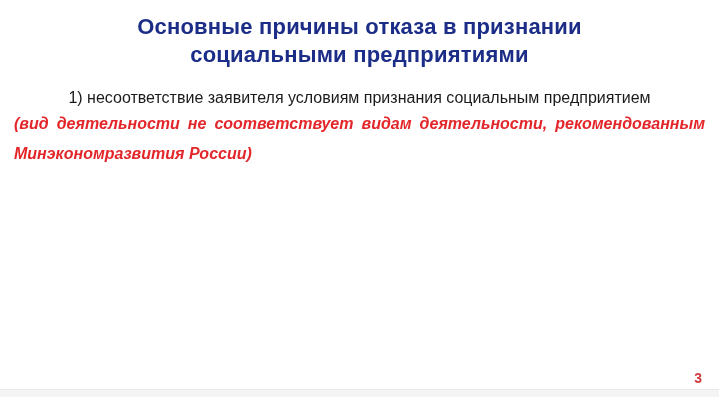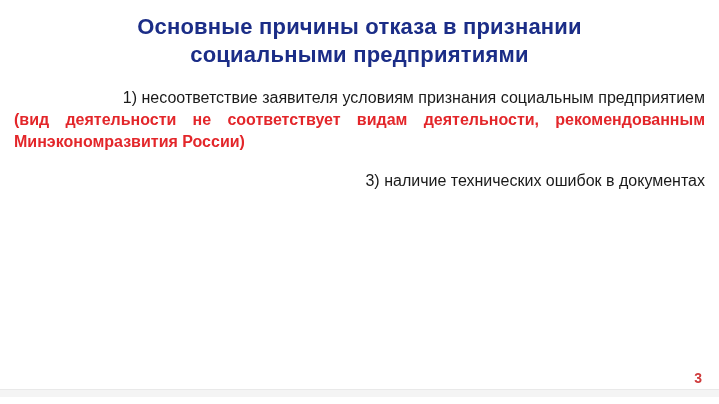--- a/index.html
+++ b/index.html
@@ -25,27 +25,28 @@
   .content {
     padding: 18px 14px 0 14px;
   }
   .section {
     margin-bottom: 17px;
   }
   .section-heading {
     color: var(--body-color, #1a1a1a);
     font-size: 16px;
     line-height: 22px;
-    text-align: right;
+    text-align: center;
   }
   .section-detail {
     color: var(--accent-red, #e3262a);
     font-size: 16px;
-    line-height: 22px;
+    line-height: 30px;
     font-weight: bold;
+    font-style: italic;
     text-align: justify;
   }
   .page-number {
     position: absolute;
     right: 17px;
     bottom: 11px;
     color: var(--page-red, #cf3b3c);
     font-weight: bold;
     font-size: 14px;
   }
@@ -69,21 +70,20 @@
 
   <div class="content">
 
     <div class="section">
       <div class="section-heading">1) несоответствие заявителя условиям признания социальным предприятием</div>
       <div class="section-detail">(вид деятельности не соответствует видам деятельности, рекомендованным Минэкономразвития России)</div>
     </div>
 
 
     <div class="section">
-      <div class="section-heading">3) наличие технических ошибок в документах</div>
     </div>
 
   </div>
 
   <div class="page-number">3</div>
 
   <div class="footer-strip"></div>
 
 </div>
 

